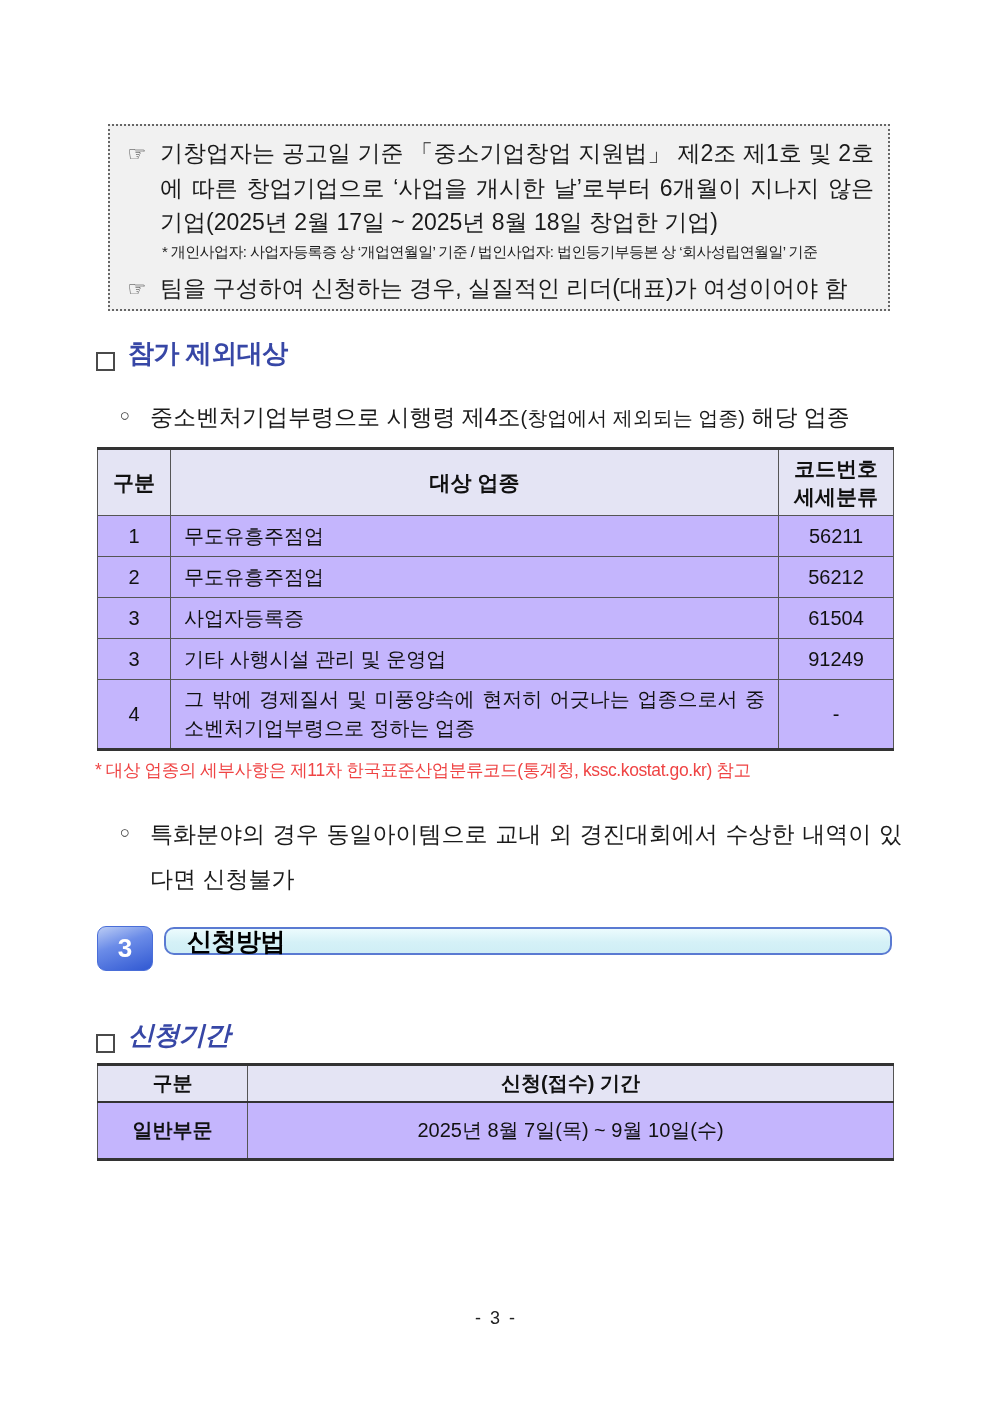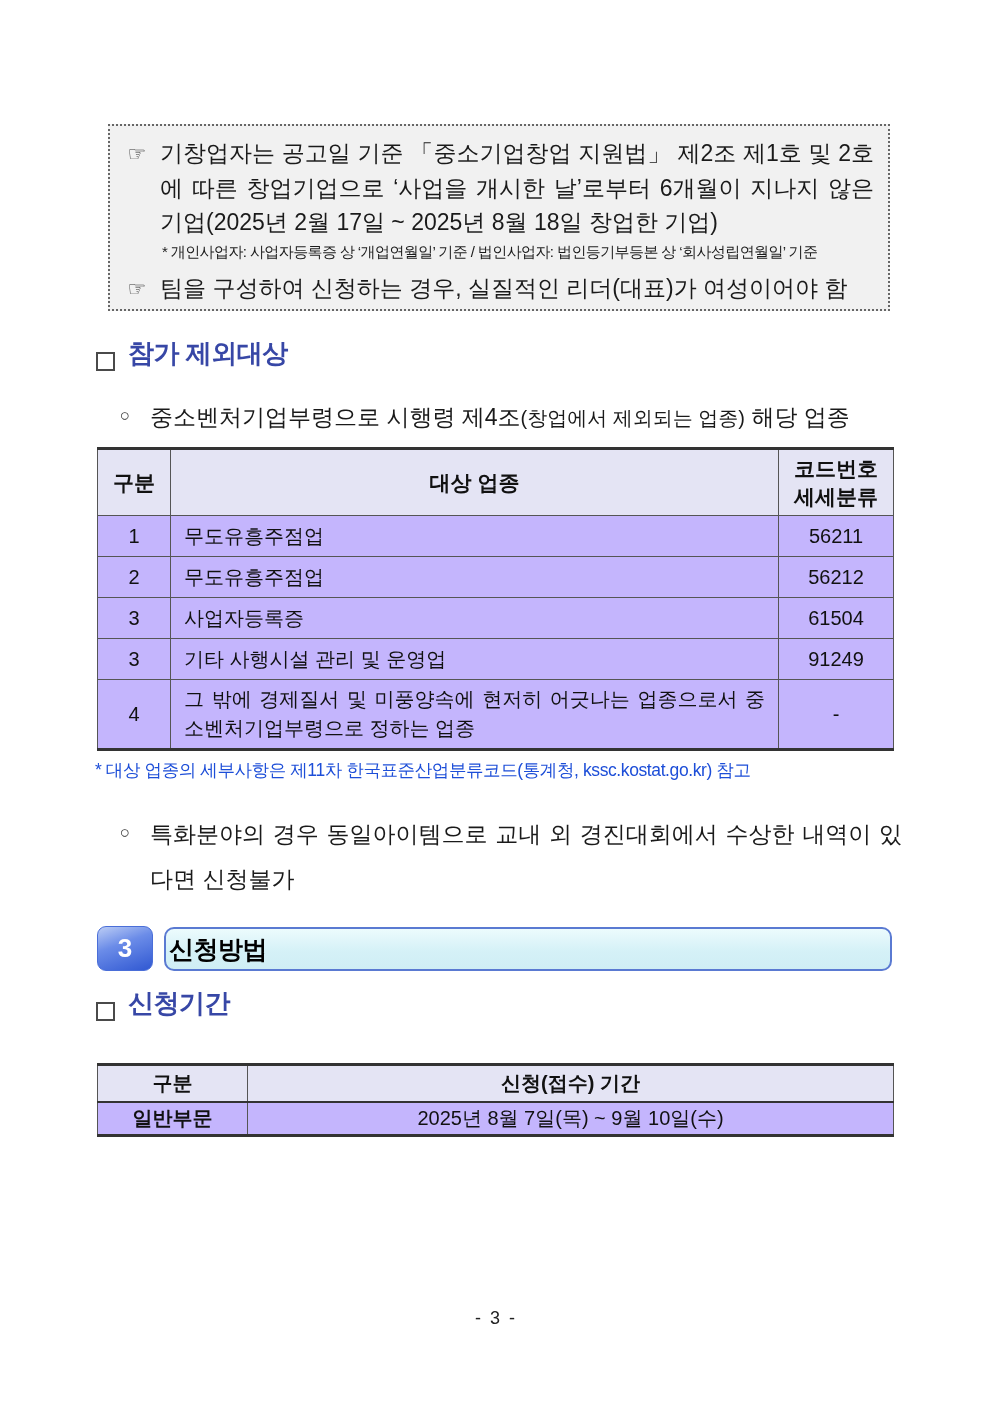--- a/index.html
+++ b/index.html
@@ -26,21 +26,21 @@
 
   
   .section-heading {
     position:absolute; left:96px; display:flex; align-items:flex-end; gap:13px;
     font-size:26px; font-weight:bold; color:#3747a6; letter-spacing:-0.5px;
   }
   .square-icon {
     width:19px; height:19px; border:2.5px solid #4a4a4a; background:#fff; display:inline-block;
   }
   #heading-exclusion { top:336px; }
-  #heading-period    { top:986px; }
+  #heading-period    { top:1018px;font-style:italic; }
 
   
   .bullet-line {
     position:absolute; left:110px; width:792px;
     display:flex; gap:10px; font-size:23px; color:#1a1a1a;
   }
   .bullet-marker { flex:0 0 30px; text-align:center; font-size:17px; padding-top:4px; color:#333; }
   .bullet-text { flex:1; text-align:justify; }
   #bullet-industry { top:402px; }
   #bullet-special  { top:812px; line-height:1.95; }
@@ -60,43 +60,43 @@
   #table-industries td.industry-cell { text-align:justify; padding:5px 13px; line-height:1.45; }
   #table-industries tr.tall td { height:66px; }
   #table-industries { border-top:3px solid #333; border-bottom:3px solid #333; }
   #table-industries thead th { border-top:3px solid #333; }
   #table-industries tbody tr:last-child td { border-bottom:3px solid #333; }
 
   .th-twoline span { display:block; }
 
   .footnote {
     position:absolute; left:95px; top:758px; width:820px;
-    font-size:17.5px; letter-spacing:-0.4px; color:#1d4ed8; white-space:nowrap;
+    font-size:17.5px; letter-spacing:-0.4px; color:#ef4444; white-space:nowrap;
   }
 
   
   .section-badge {
     position:absolute; left:97px; top:926px; width:56px; height:45px;
     border-radius:9px; border:1px solid #4a6ed8;
     background:linear-gradient(160deg,#bccdf5 0%,#6b8ce8 40%,#3058d2 100%);
     color:#ffffff; font-size:26px; font-weight:bold;
     display:flex; align-items:center; justify-content:center;
   }
   .section-titlebar {
-    position:absolute; left:164px; top:927px; width:728px; height:44px;
+    position:absolute; left:164px; top:927px; width:728px; height:28px;
     border:2px solid #5a7ad2; border-radius:10px;
     background:linear-gradient(180deg,#ecfbfd 0%,#d5f1f7 55%,#cfeef5 100%);
-    display:flex; align-items:center; padding-left:3px;
+    display:flex; align-items:center; padding-left:21px;
     font-size:25px; font-weight:bold; color:#000; letter-spacing:-0.5px;
   }
 
   #table-period { top:1063px; width:796px; font-size:20px; }
   #table-period { border-top:3px solid #333; border-bottom:3px solid #333; }
   #table-period thead th { height:37px; font-size:20px; border-bottom:2px solid #333; }
-  #table-period td { height:34px; text-align:center; }
+  #table-period td { height:58px; text-align:center; }
   #table-period td.part-cell { font-weight:bold; }
 
   .page-footer {
     position:absolute; left:0; top:1308px; width:992px;
     text-align:center; font-size:18px; color:#222; letter-spacing:2px;
   }
 </style>
 </head>
 <body>
 

